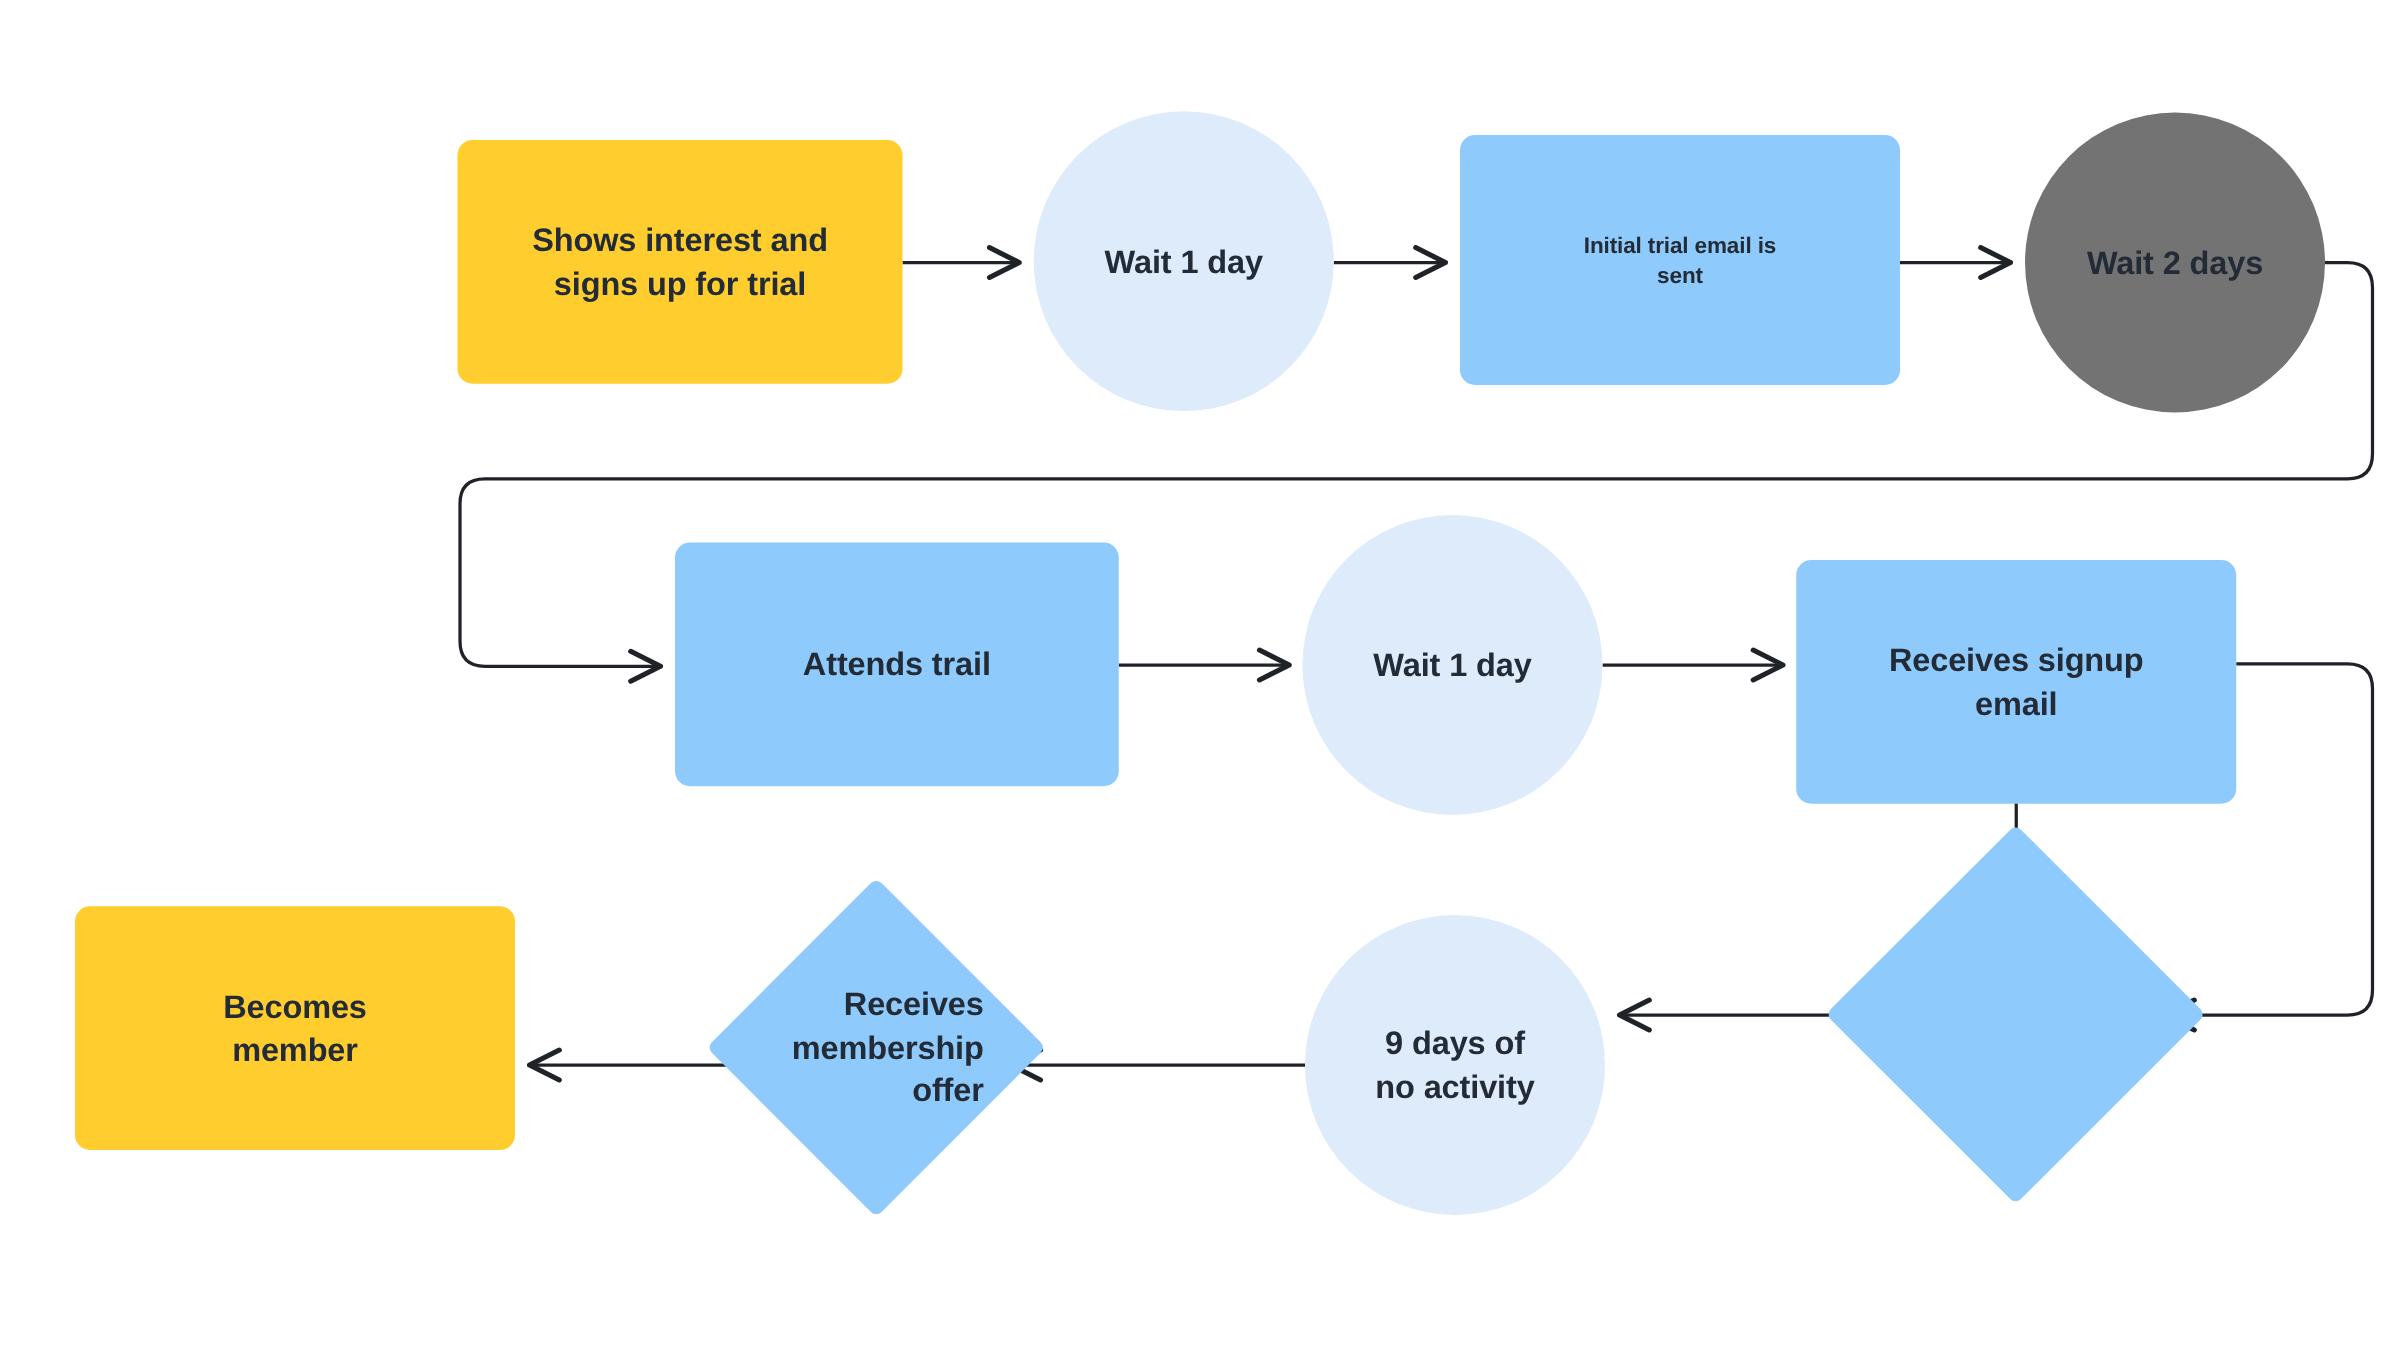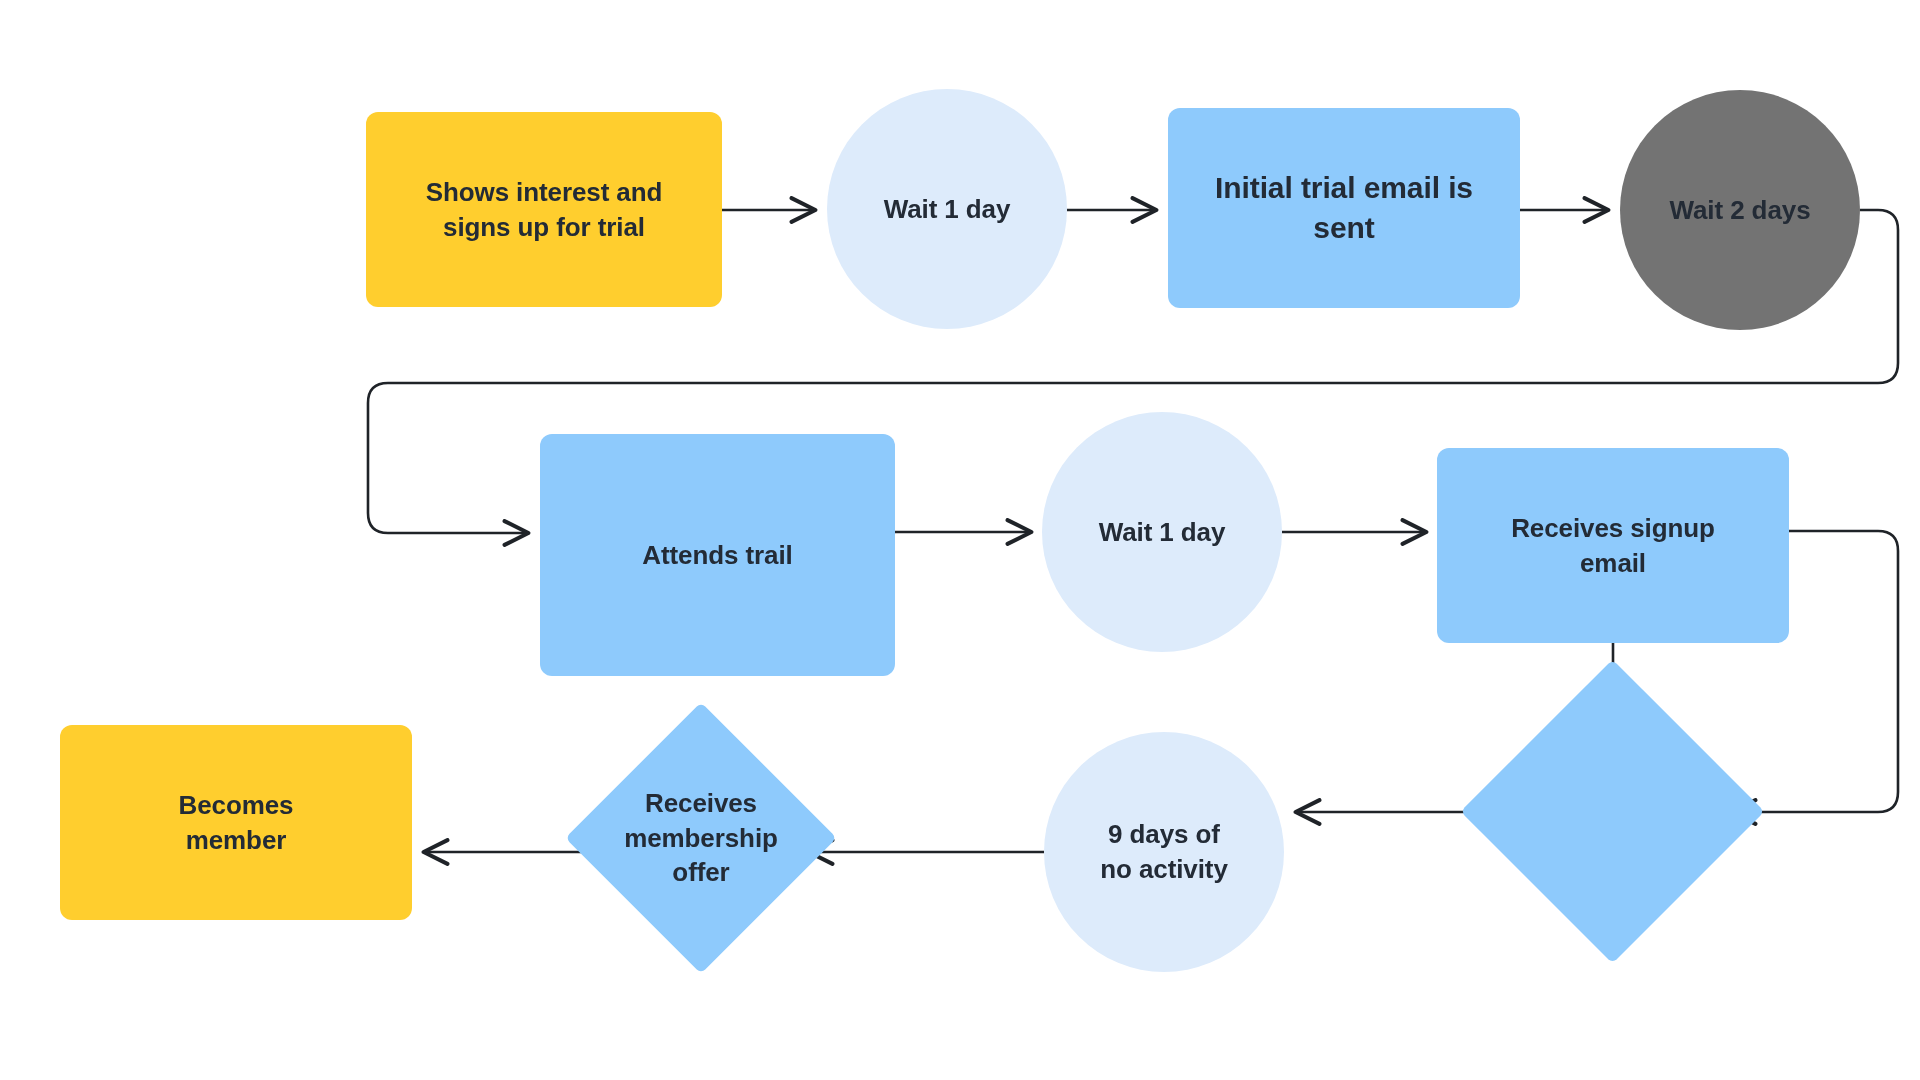--- a/index.html
+++ b/index.html
@@ -98,45 +98,45 @@
   </svg>
 
   <div id="node-layer">
       <div class="node shape-rect" style="left: 366px; top: 112px; width: 356px; height: 195px; font-size: 26px; color: rgb(35, 43, 54); background: rgb(255, 206, 46);">
         <span class="label">Shows interest and
 signs up for trial</span>
       </div>
       <div class="node shape-circle" style="left: 827px; top: 89px; width: 240px; height: 240px; font-size: 26px; color: rgb(35, 43, 54); background: rgb(221, 235, 251);">
         <span class="label">Wait 1 day</span>
       </div>
-      <div class="node shape-rect" style="left: 1168px; top: 108px; width: 352px; height: 200px; font-size: 30px; color: rgb(35, 43, 54); background: rgb(142, 202, 252);">
+      <div class="node shape-rect" style="left: 1168px; top: 108px; width: 352px; height: 200px; font-size: 18px; color: rgb(35, 43, 54); background: rgb(142, 202, 252);">
         <span class="label">Initial trial email is
 sent</span>
       </div>
       <div class="node shape-circle" style="left: 1620px; top: 90px; width: 240px; height: 240px; font-size: 26px; color: rgb(35, 43, 54); background: #737373;">
         <span class="label">Wait 2 days</span>
       </div>
-      <div class="node shape-rect" style="left: 540px; top: 434px; width: 355px; height: 242px; font-size: 26px; color: rgb(35, 43, 54); background: rgb(142, 202, 252);">
+      <div class="node shape-rect" style="left: 540px; top: 434px; width: 355px; height: 195px; font-size: 26px; color: rgb(35, 43, 54); background: rgb(142, 202, 252);">
         <span class="label">Attends trail</span>
       </div>
       <div class="node shape-circle" style="left: 1042px; top: 412px; width: 240px; height: 240px; font-size: 26px; color: rgb(35, 43, 54); background: rgb(221, 235, 251);">
         <span class="label">Wait 1 day</span>
       </div>
       <div class="node shape-rect" style="left: 1437px; top: 448px; width: 352px; height: 195px; font-size: 26px; color: rgb(35, 43, 54); background: rgb(142, 202, 252);">
         <span class="label">Receives signup
 email</span>
       </div>
       <div class="node shape-diamond" style="left: 1505px; top: 704px; width: 215px; height: 215px; font-size: 26px; color: rgb(35, 43, 54);">
         <div class="diamond-fill" style="background: rgb(142, 202, 252);"></div>
       </div>
       <div class="node shape-circle" style="left: 1044px; top: 732px; width: 240px; height: 240px; font-size: 26px; color: rgb(35, 43, 54); background: rgb(221, 235, 251);">
         <span class="label">9 days of
 no activity</span>
       </div>
-      <div class="node shape-diamond" style="left: 605px; top: 742px; width: 192px; height: 192px; font-size: 26px; color: rgb(35, 43, 54);">
+      <div class="node shape-diamond" style="left: 605px; top: 742px; width: 192px; height: 192px; font-size: 26px; color: rgb(35, 43, 54); text-align: right;">
         <div class="diamond-fill" style="background: rgb(142, 202, 252);"></div>
         <span class="label">Receives
 membership
 offer</span>
       </div>
       <div class="node shape-rect" style="left: 60px; top: 725px; width: 352px; height: 195px; font-size: 26px; color: rgb(35, 43, 54); background: rgb(255, 206, 46);">
         <span class="label">Becomes
 member</span>
       </div>
     </div>

